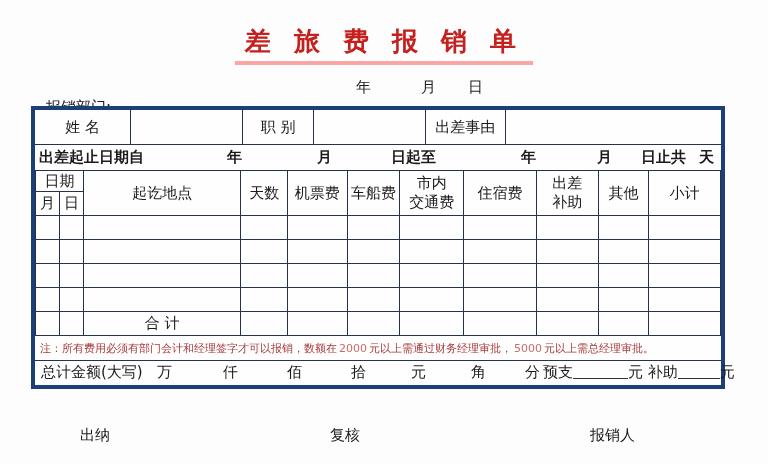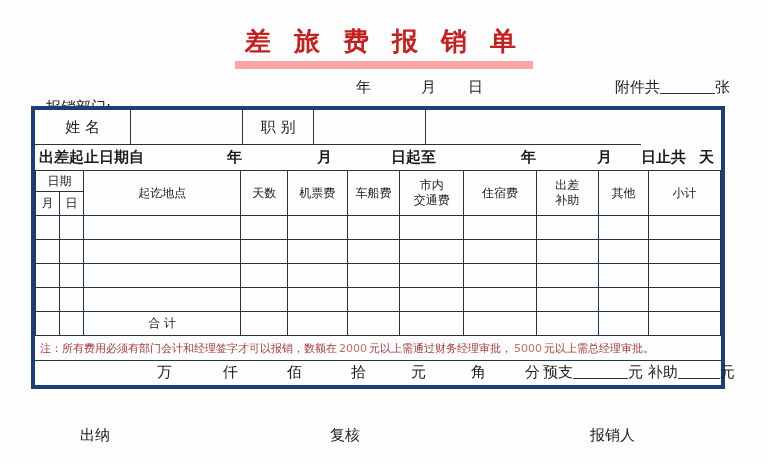--- a/index.html
+++ b/index.html
@@ -7,41 +7,41 @@
   body { font-family: "DejaVu Sans", "Liberation Sans", sans-serif; color: #1a1a1a; }
   .page {
     position: relative; width: 768px; height: 464px; background: #fdfdfd; overflow: hidden;
   }
   
   .title {
     position: absolute; top: 24px; left: 0; width: 100%; text-align: center;
   }
   .title span {
     display: inline-block; font-size: 26px; font-weight: bold; color: #c4201e;
-    letter-spacing: 7px; padding: 0 10px 2px 10px; border-bottom: 8px solid #fca5a5;
+    letter-spacing: 7px; padding: 0 10px 2px 10px; border-bottom: 4px solid #fca5a5;
   }
   
   .topbar { position: absolute; top: 78px; left: 0; width: 768px; height: 22px; font-size: 15px; }
   .topbar .abs { position: absolute; white-space: nowrap; }
   .blank { display: inline-block; border-bottom: 1px solid #333; vertical-align: -2px; }
   
   .frame {
     position: absolute; top: 106px; left: 31px; width: 694px;
     border: 4px solid #1d3f77; background: #fefefe;
   }
   .frow { display: flex; width: 100%; font-size: 15px; }
   .frow .cell { display: flex; align-items: center; justify-content: center; }
   .frow .cell.lbl { white-space: nowrap; }
   .brd-r { border-right: 1px solid #26304f; }
   .brd-b { border-bottom: 1px solid #26304f; }
   .row-info, .row-approve { height: 35px; }
   .row-period { position: relative; height: 25px; font-size: 15px; }
   .row-period .abs { position: absolute; top: 3px; white-space: nowrap; font-weight: bold; }
   
-  table.grid { width: 100%; border-collapse: collapse; table-layout: fixed; font-size: 12px; }
+  table.grid { width: 100%; border-collapse: collapse; table-layout: fixed; font-size: 15px; }
   table.grid th, table.grid td {
     border: 1px solid #26304f; text-align: center; vertical-align: middle;
     font-weight: normal; padding: 0; overflow: hidden;
   }
   table.grid th { white-space: pre-line; line-height: 1.25; }
   tr.hdr1 { height: 21px; }
   tr.hdr2 { height: 24px; }
   tr.data { height: 24px; }
   
   .row-note {
@@ -64,32 +64,30 @@
 
   <div class="title">
     <span>差 旅 费 报 销 单</span>
   </div>
 
   <div class="topbar">
     <span class="abs" style="left:46px;margin-top:20px;">报销部门:</span>
     <span class="abs" style="left:356px;">年</span>
     <span class="abs" style="left:421px;">月</span>
     <span class="abs" style="left:468px;">日</span>
-    <span class="abs" style="left:615px;">
-      <span>附件共</span><span class="blank" style="width:55px;"></span><span>张</span>
-    </span>
   </div>
 
   <div class="frame">
 
     <div class="frow row-info">
       <div class="cell lbl brd-r brd-b" style="width:14%;">姓  名</div>
       <div class="cell brd-r brd-b" style="width:16.3%;"></div>
       <div class="cell lbl brd-r brd-b" style="width:10.4%;">职  别</div>
       <div class="cell brd-r brd-b" style="width:16.3%;"></div>
+      <div class="cell lbl brd-r brd-b" style="width:11.6%;">出差事由</div>
       <div class="cell brd-b" style="width:31.4%;"></div>
     </div>
 
 
     <div class="row-period">
       <span class="abs" style="left:4px;">出差起止日期自</span>
       <span class="abs" style="left:192px;">年</span>
       <span class="abs" style="left:282px;">月</span>
       <span class="abs" style="left:356px;">日起至</span>
       <span class="abs" style="left:486px;">年</span>
@@ -201,20 +199,21 @@
 
     <div class="row-note">
       <span>注：所有费用必须有部门会计和经理签字才可以报销，数额在 </span>
         <span class="amt">2000</span>
         <span> 元以上需通过财务经理审批，</span>
         <span class="amt">5000</span>
         <span> 元以上需总经理审批。</span>
     </div>
 
     <div class="row-grand">
+      <span class="abs" style="left:6px;">总计金额(大写)</span>
       <span class="abs" style="left:122px;">万</span>
       <span class="abs" style="left:188px;">仟</span>
       <span class="abs" style="left:252px;">佰</span>
       <span class="abs" style="left:316px;">拾</span>
       <span class="abs" style="left:376px;">元</span>
       <span class="abs" style="left:436px;">角</span>
       <span class="abs" style="left:490px;">分</span>
       <span class="abs" style="left:508px;">
         <span>预支</span><span class="blank" style="width:55px;"></span><span>元</span>
         <span>补助</span><span class="blank" style="width:42px;"></span><span>元</span>

